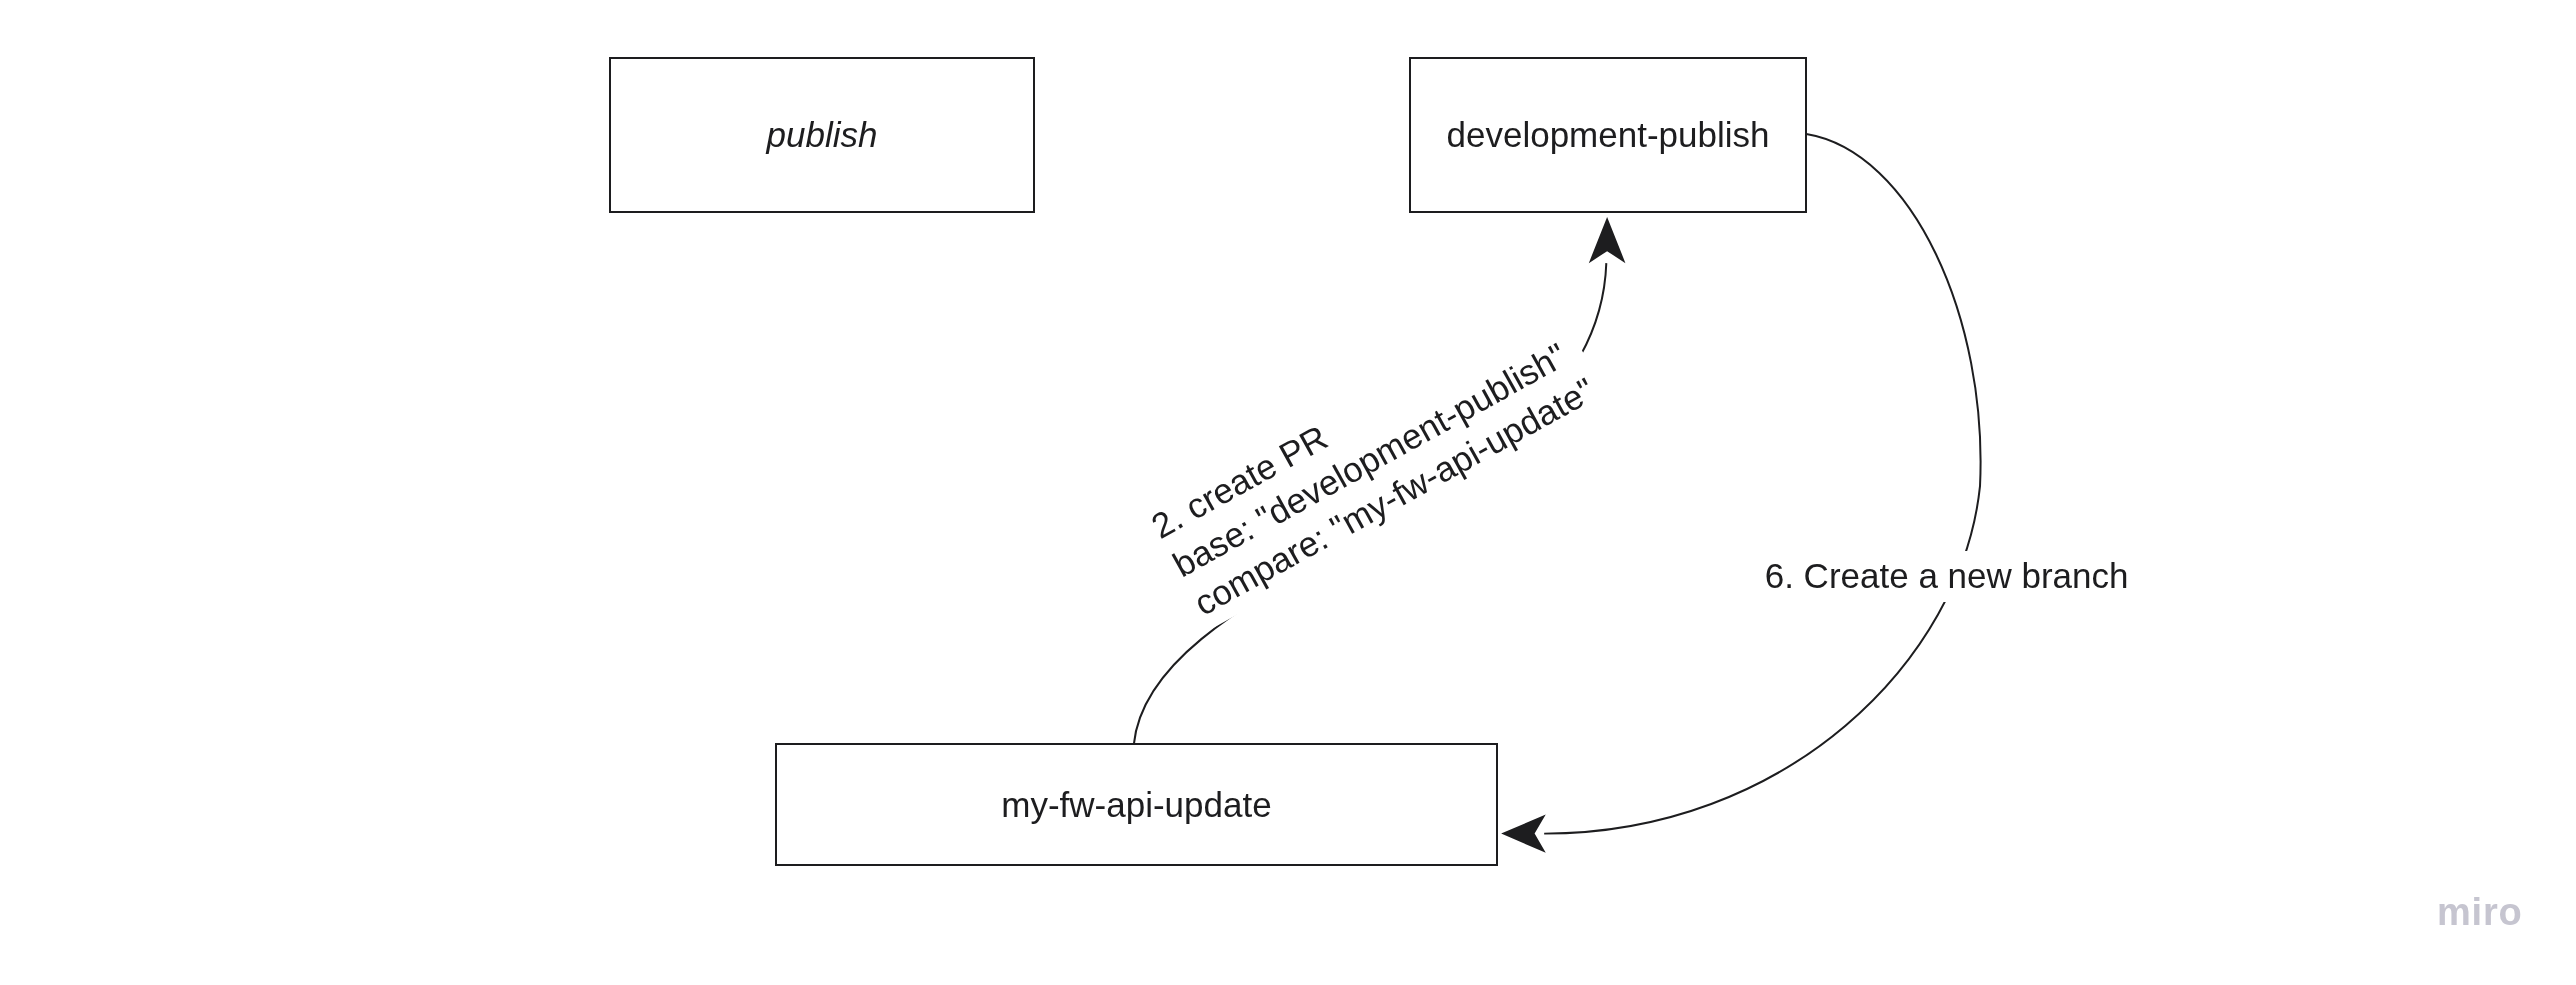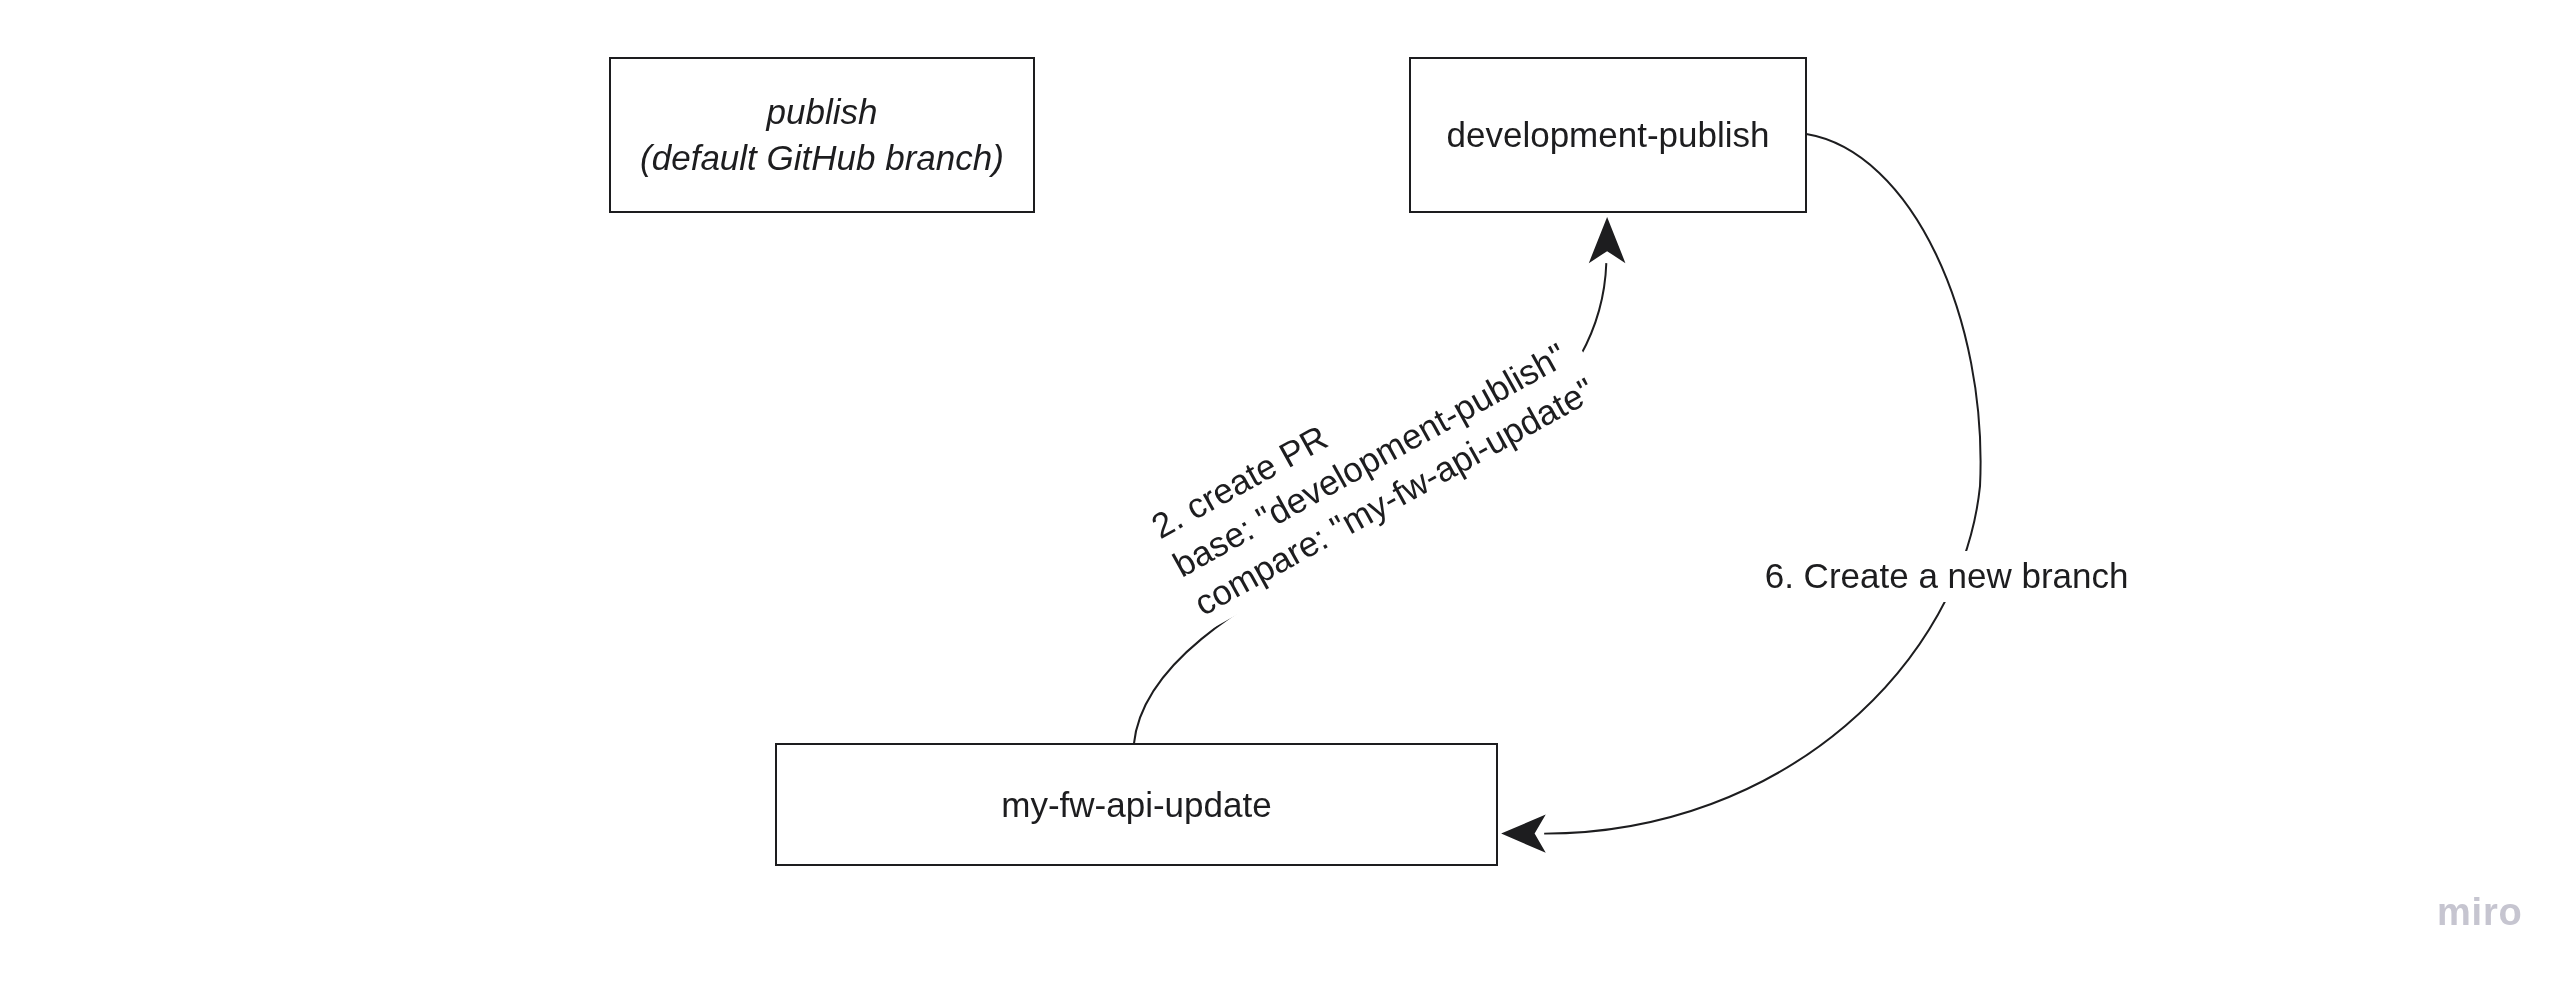--- a/index.html
+++ b/index.html
@@ -87,21 +87,20 @@
   </g>
 
   <g>
     <path d="M 1423 934 C 1445 710, 2005 645, 2016 330"></path>
     <polygon points="2017,272 1994,330 2017,315 2040,330"></polygon>
   </g>
 </svg>
 
 <div class="node" id="node-publish">
   <div>publish</div>
-  <div>(default GitHub branch)</div>
 </div>
 
 <div class="node" id="node-development-publish">
   <div>development-publish</div>
 </div>
 
 <div class="node" id="node-my-fw-api-update">
   <div>my-fw-api-update</div>
 </div>
 

